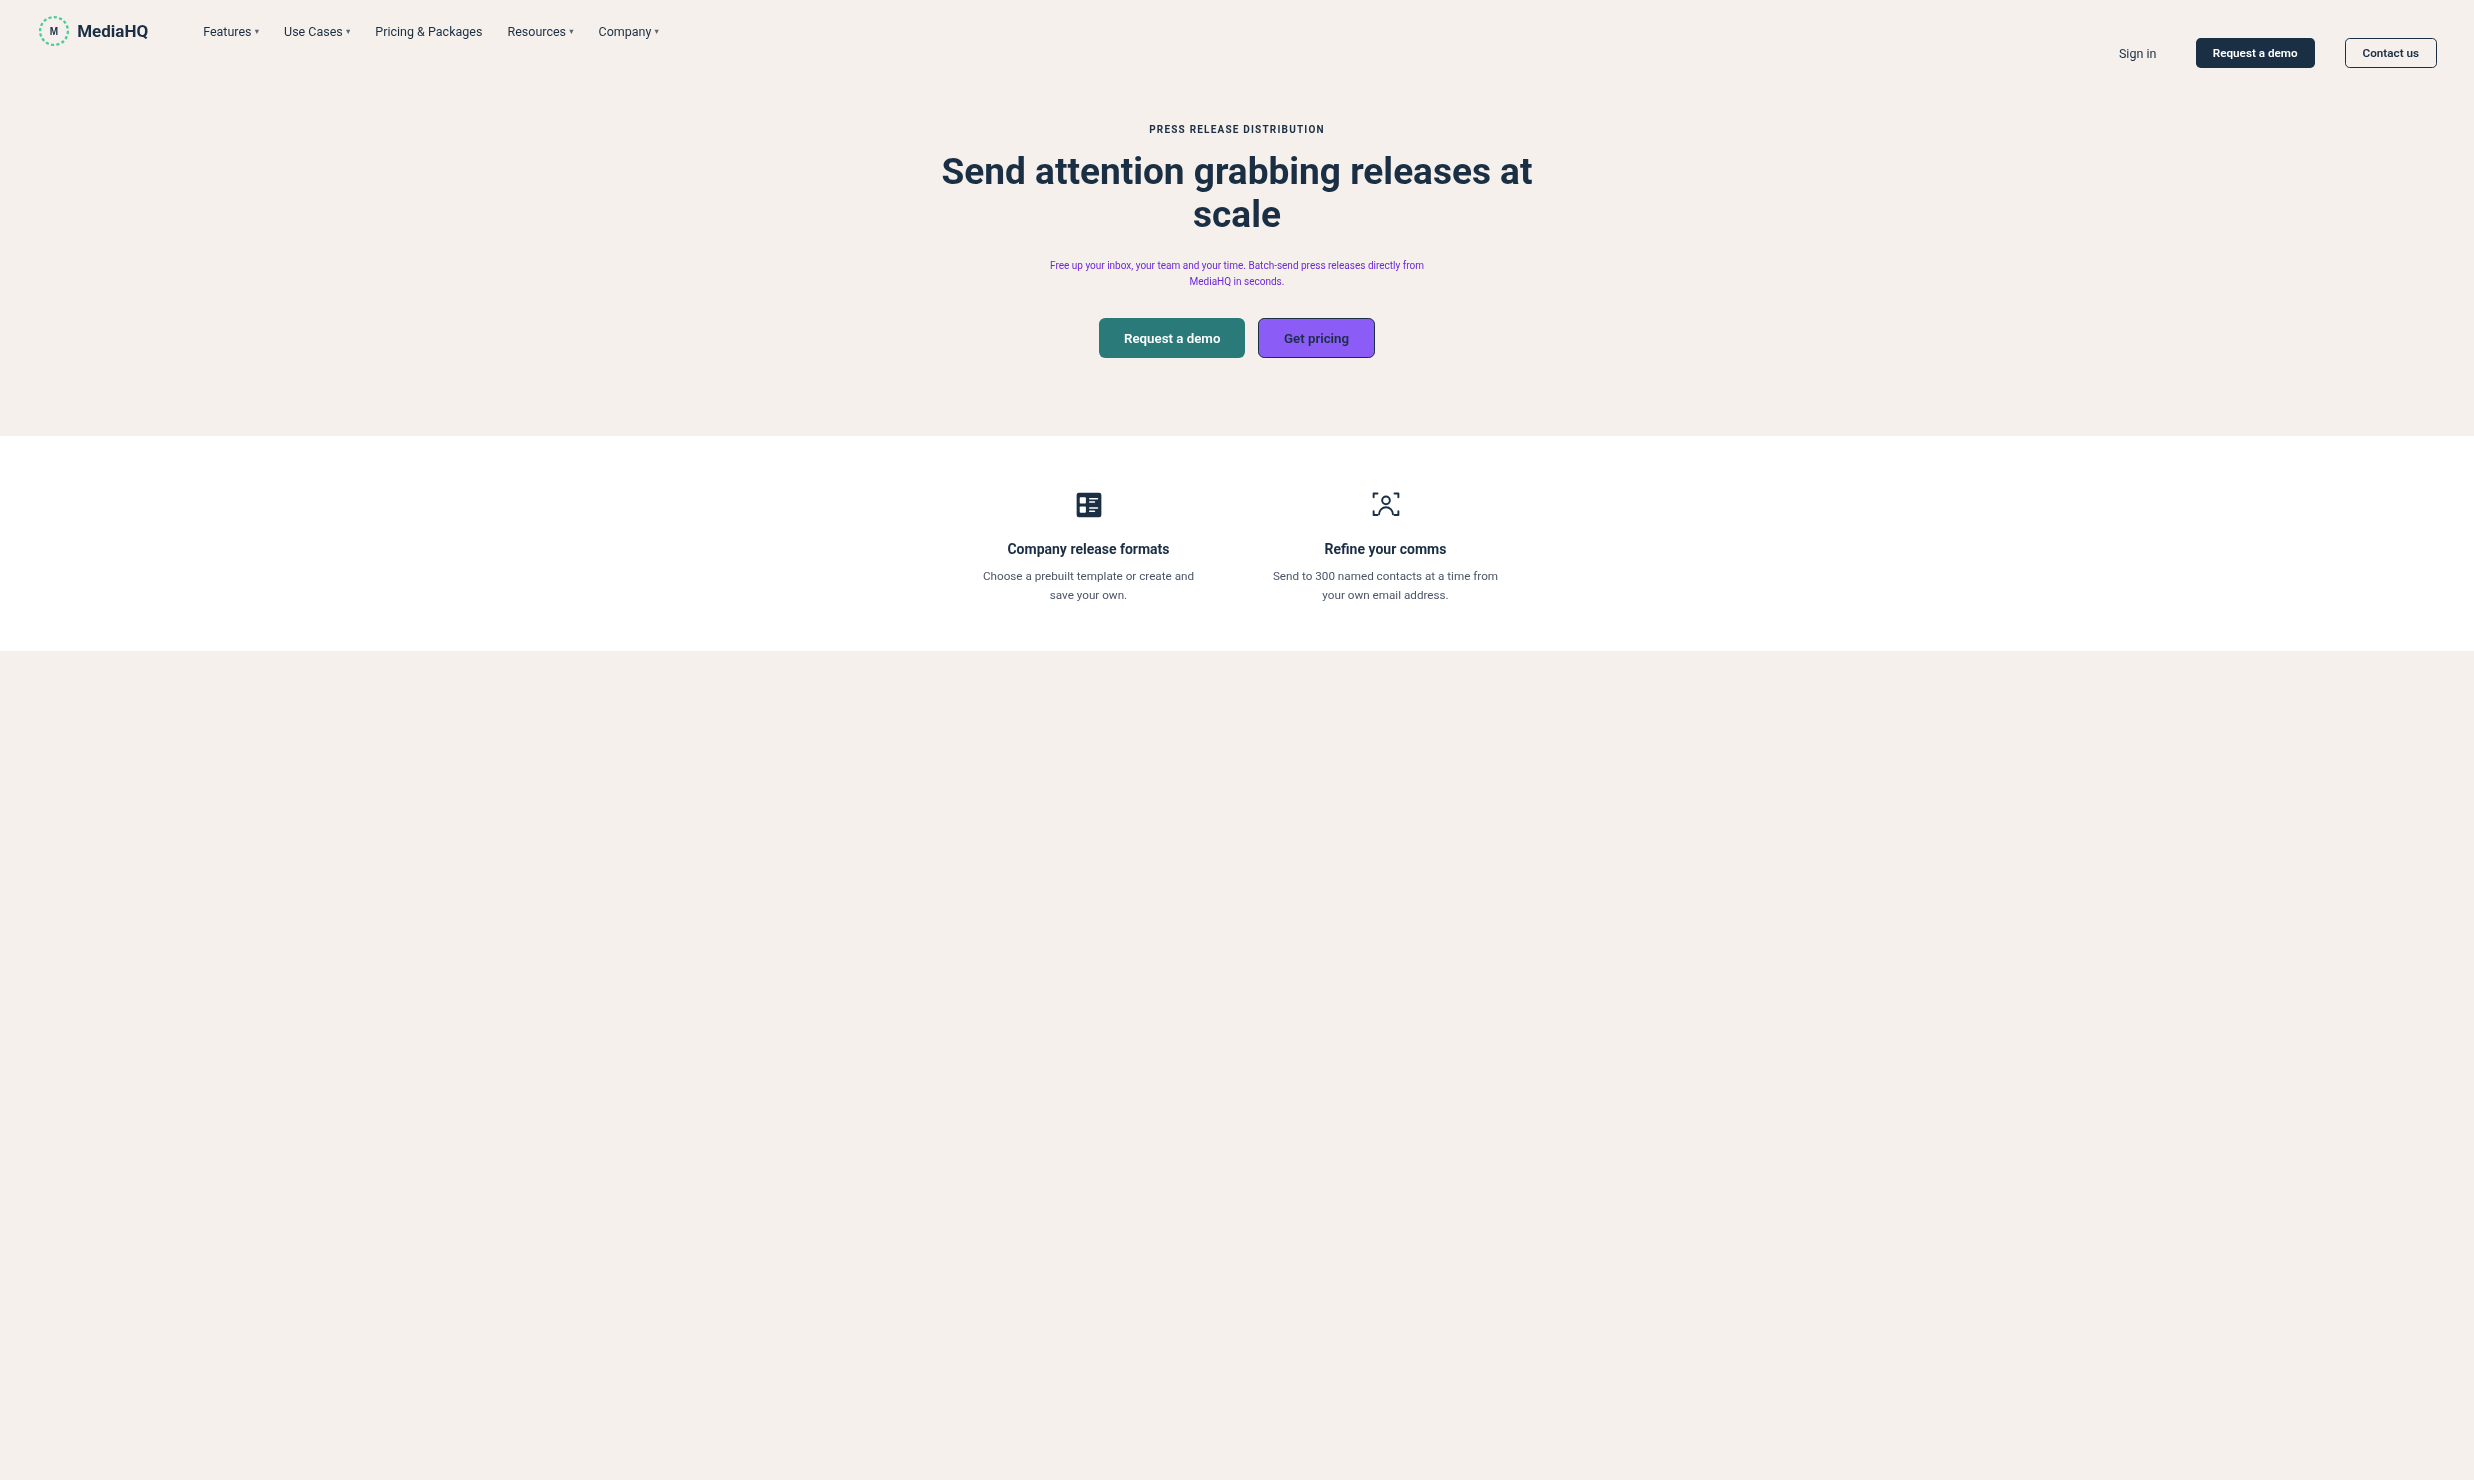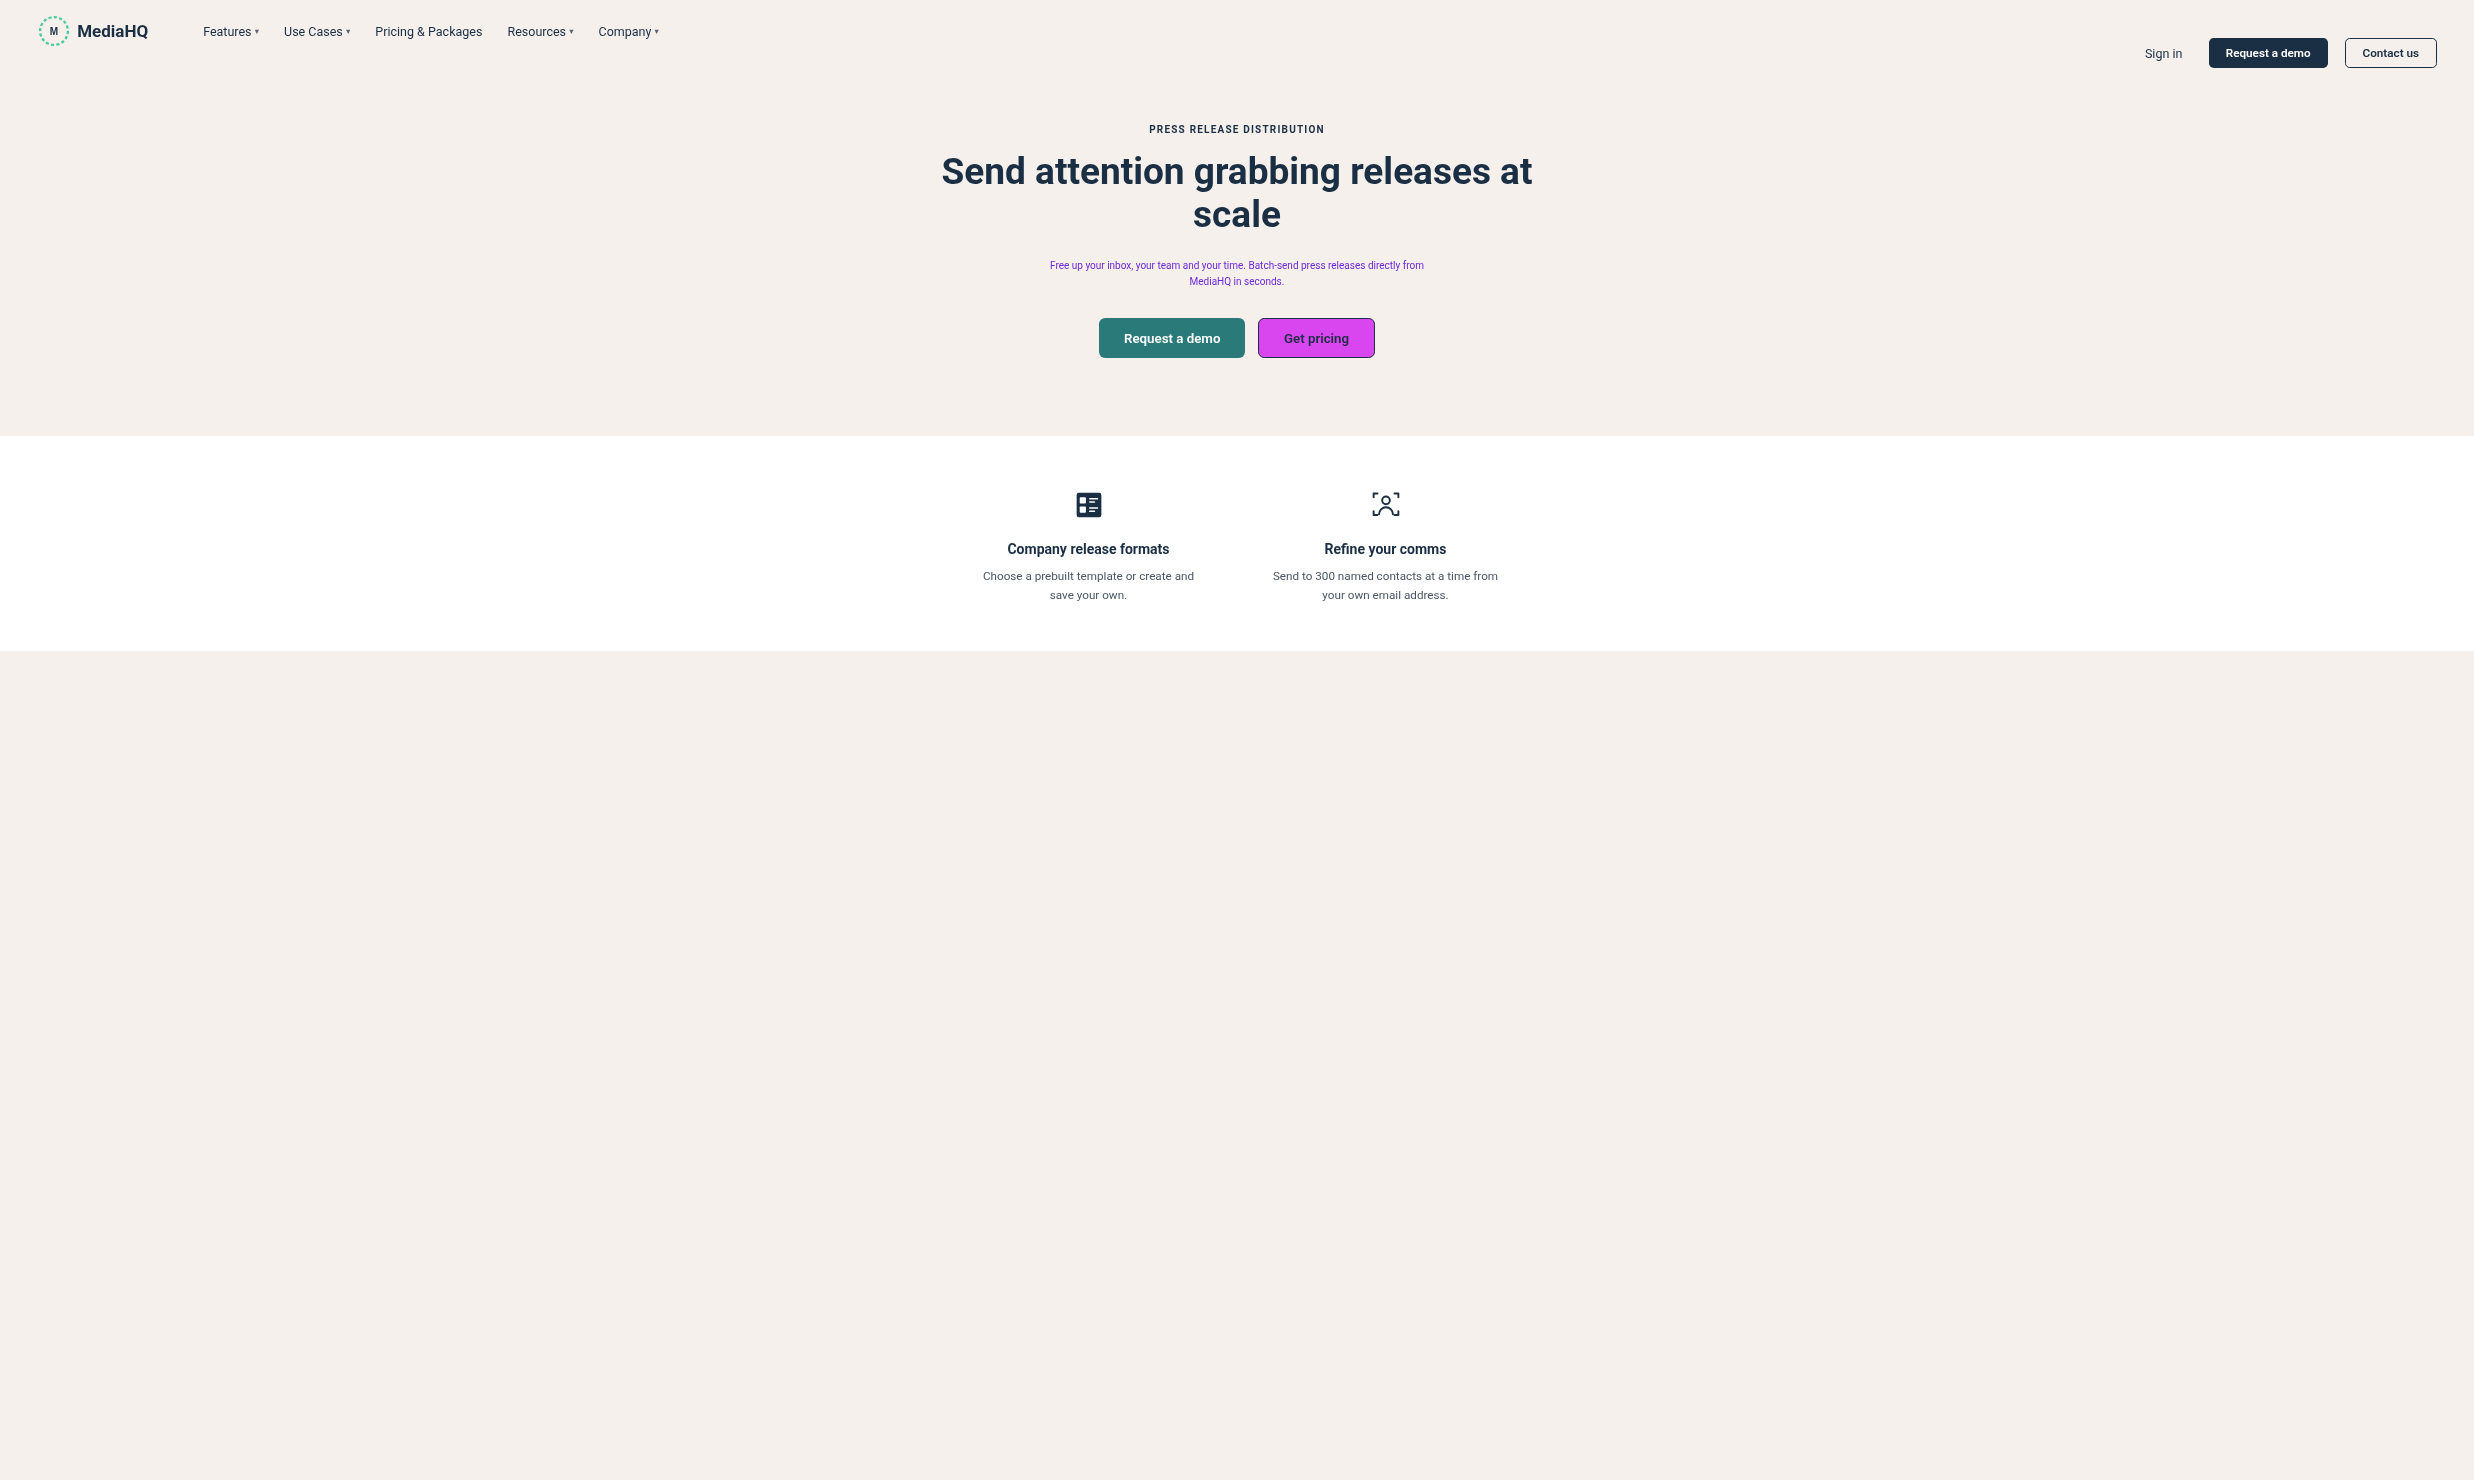--- a/index.html
+++ b/index.html
@@ -46,21 +46,21 @@
       text-decoration: none;
       cursor: pointer;
       background: none;
       border: none;
       font-family: inherit;
     }
     .chevron { font-size: 8.6px; opacity: 0.7; }
     .nav-actions {
       display: flex;
       align-items: center;
-      gap: 17px;
+      gap: 30px;
       margin-top: 44px;
     }
     .btn-signin {
       background: none;
       border: none;
       font-size: 12.5px;
       color: #1a2e44;
       cursor: pointer;
       font-family: inherit;
       padding: 6.2px 9.4px;
@@ -127,21 +127,21 @@
       color: #fff;
       border: none;
       border-radius: 6.2px;
       padding: 12.5px 25px;
       font-size: 13.3px;
       font-weight: 600;
       cursor: pointer;
       font-family: inherit;
     }
     .btn-hero-secondary {
-      background: #d946ef;
+      background: #8b5cf6;
       color: #1a2e44;
       border: 1.6px solid #1a2e44;
       border-radius: 6.2px;
       padding: 11.7px 25px;
       font-size: 13.3px;
       font-weight: 600;
       cursor: pointer;
       font-family: inherit;
     }
 

